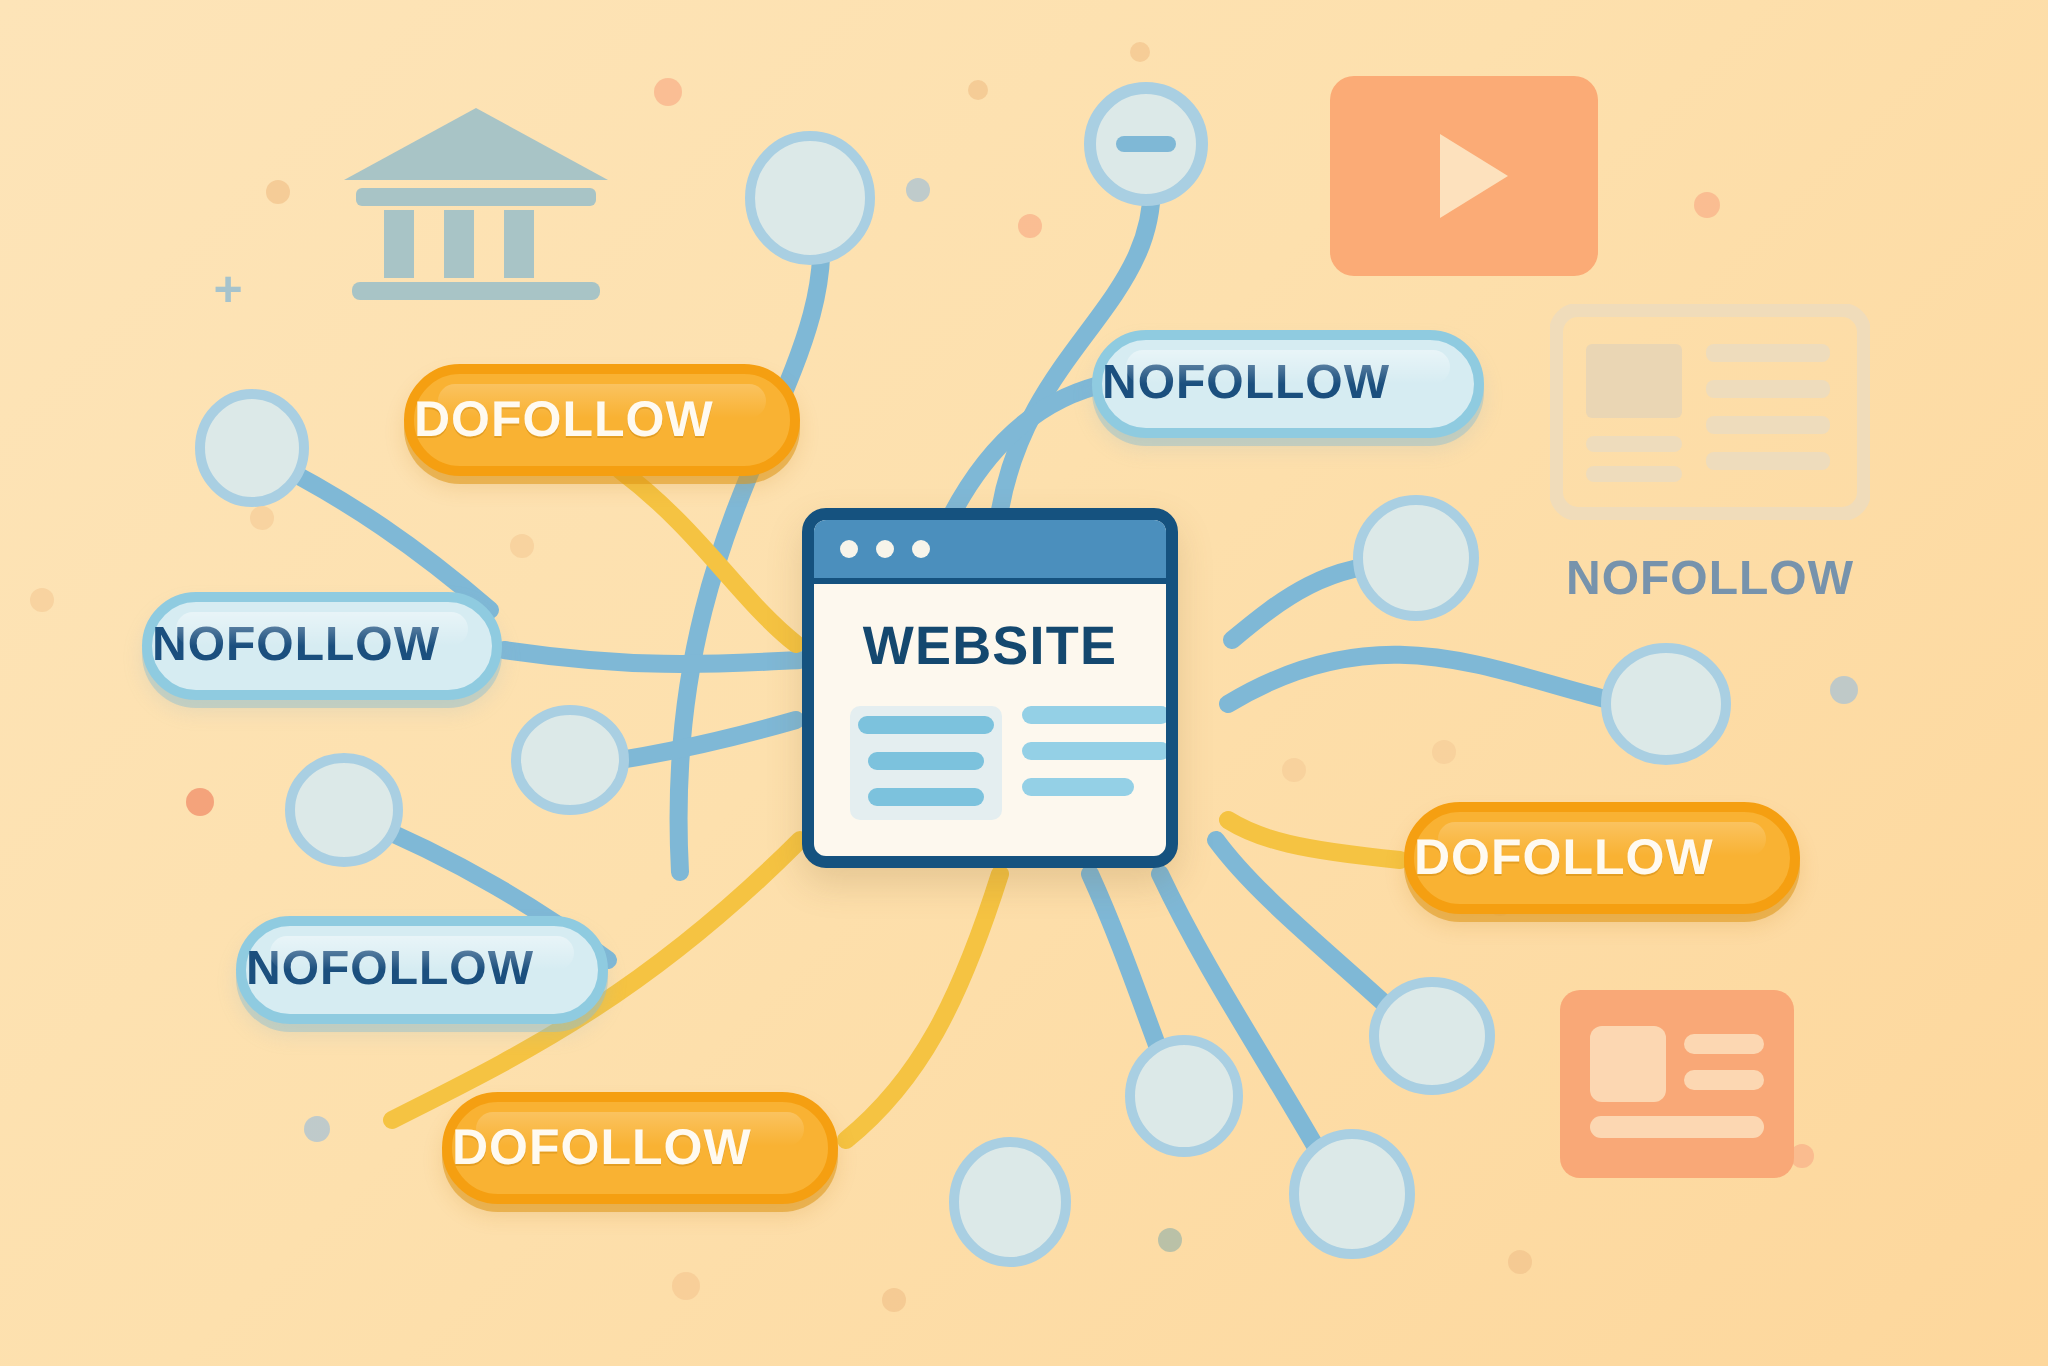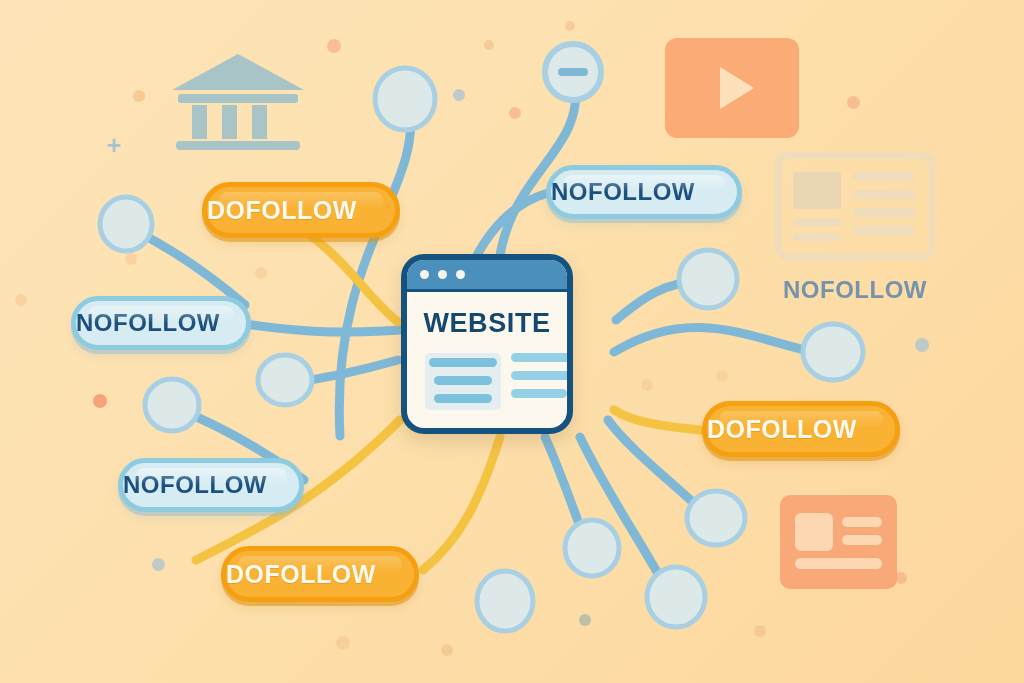--- a/index.html
+++ b/index.html
@@ -67,24 +67,24 @@
     border-radius: 999px;
     background: linear-gradient(180deg, rgba(255,255,255,.45), rgba(255,255,255,0));
     pointer-events: none;
   }
 
   
   #website-card {
     position: absolute;
     left: 401px;
     top: 254px;
-    width: 172px;
+    width: 188px;
     height: 180px;
     border: 6px solid #15527f;
-    border-radius: 23px;
+    border-radius: 12px;
     background: #fdf8ee;
     box-sizing: border-box;
     overflow: hidden;
     box-shadow: 0 8px 18px rgba(120,90,40,.18);
   }
   #card-titlebar {
     height: 32px;
     background: #4b8fbd;
     display: flex;
     align-items: center;

